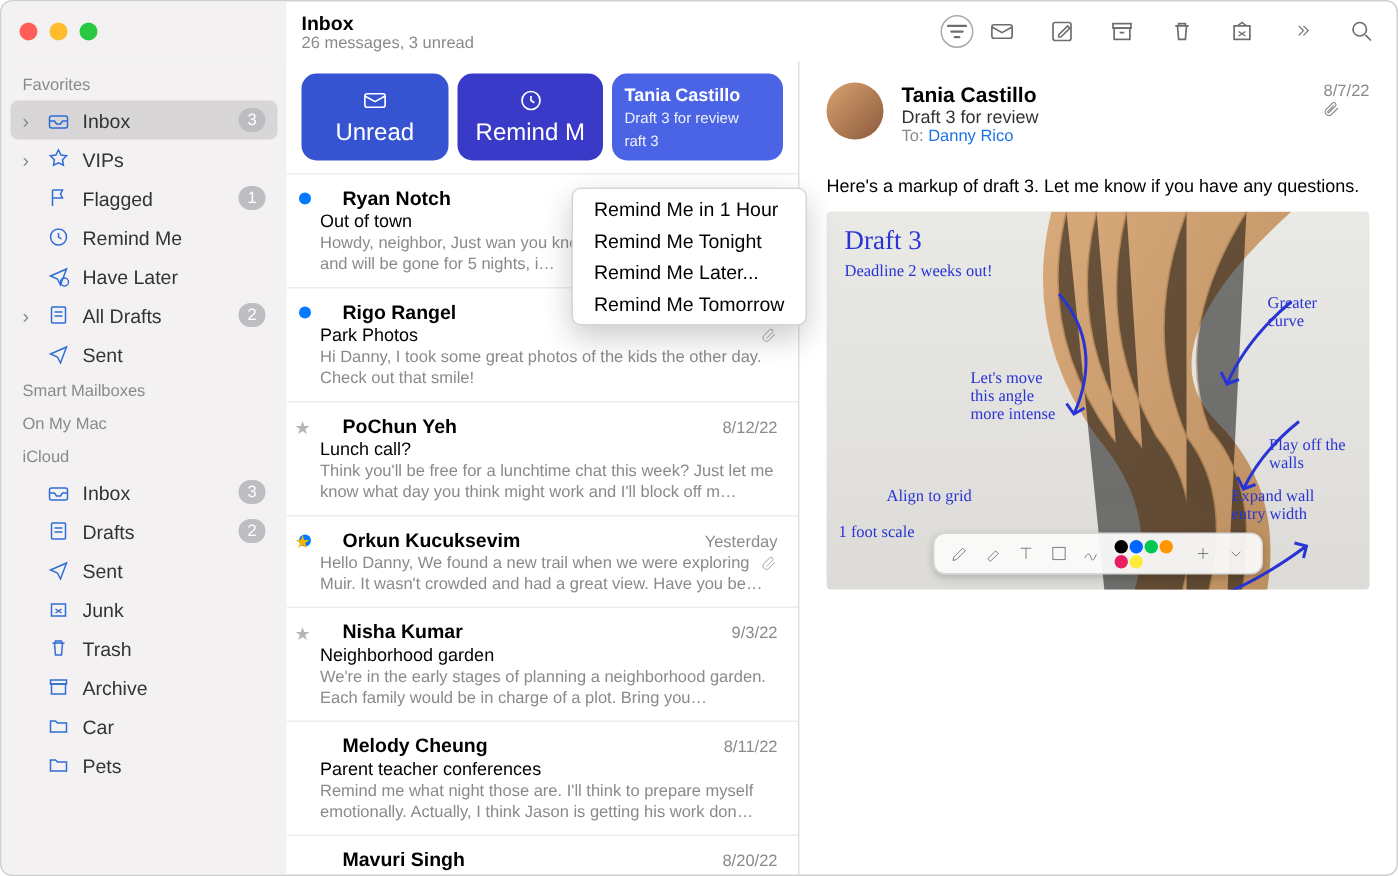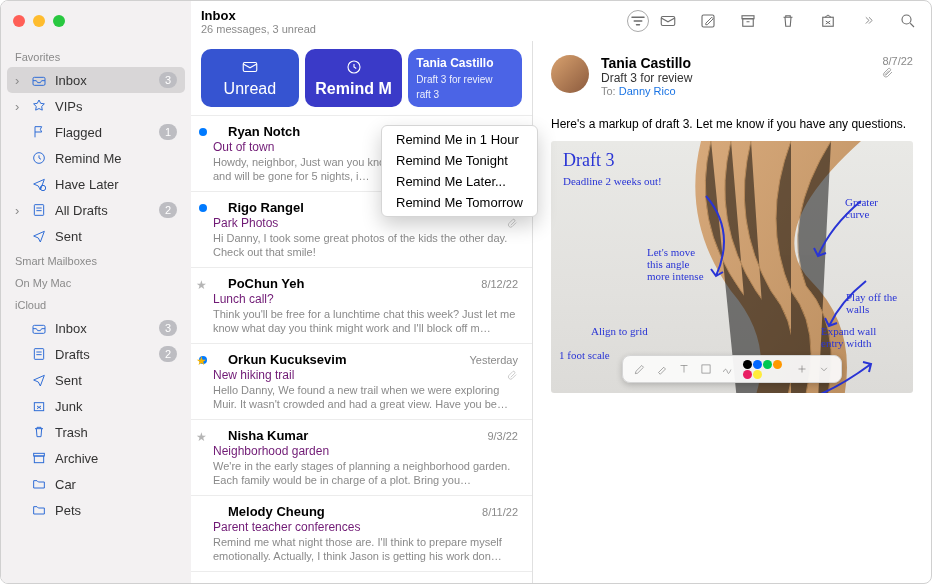--- a/index.html
+++ b/index.html
@@ -30,35 +30,35 @@
 .sb-item .icon { width: 16px; height: 16px; color: #2f6dd6; flex-shrink: 0; }
 .sb-item .label { flex: 1; white-space: nowrap; }
 .sb-item .chev { width: 8px; color: #8a8a8a; }
 .sb-item .badge { background: #bdbdc2; color: #fff; border-radius: 9px; min-width: 18px; height: 16px; font-size: 11px; display: flex; align-items: center; justify-content: center; padding: 0 5px; }
 
 
 .msglist { width: 342px; display: flex; flex-direction: column; border-right: 1px solid #e0e0e0; min-height: 0; position: relative; }
 .cards { display: flex; gap: 6px; padding: 8px 10px; background: #fff; }
 .card { flex: 1; height: 58px; border-radius: 10px; color: #fff; display: flex; flex-direction: column; align-items: center; justify-content: center; font-size: 16px; gap: 4px; position: relative; }
 .card-unread { background: #3654d1; }
-.card-remind { background: #3a3ac8; font-weight: bold; }
+.card-remind { background: #3a3ac8; }
 .card-flag { background: #4b64e6; padding: 6px 8px; align-items: flex-start; font-size: 11px; }
 .card svg { width: 18px; height: 18px; }
 .card-flag .ct { font-weight: 600; font-size: 12px; }
 .card-flag .cs { font-size: 10px; opacity: 0.9; }
 
 .list { flex: 1; overflow: auto; }
 .msg { padding: 8px 14px 8px 22px; border-top: 1px solid #ececec; position: relative; cursor: default; }
 .msg .unread-dot { position: absolute; left: 8px; top: 12px; width: 8px; height: 8px; background: #007aff; border-radius: 50%; }
 .msg .star { position: absolute; left: 5px; top: 10px; color: #f7b500; font-size: 12px; }
 .msg .grey { position: absolute; left: 5px; top: 10px; color: #b5b5b5; font-size: 12px; }
 .msg .row1 { display: flex; justify-content: space-between; align-items: baseline; }
 .msg .sender { font-size: 13px; font-weight: 700; color: #000; padding-left: 15px; }
 .msg .mdate { font-size: 11px; color: #8a8a8a; }
-.msg .subj { font-size: 12px; color: #701a75; margin-top: 1px; }
+.msg .subj { font-size: 12px; color: #000000; margin-top: 1px; }
 .msg .prev { font-size: 11px; color: #8a8a8a; margin-top: 1px; line-height: 1.3; max-height: 28px; overflow: hidden; }
 .msg .attach { position: absolute; right: 14px; top: 26px; color: #b5b5b5; font-size: 10px; }
 
 
 .ctxmenu { position: absolute; top: 84px; left: 190px; background: #fff; border: 1px solid #d5d5d5; border-radius: 6px; box-shadow: 0 8px 20px rgba(0,0,0,0.2); font-size: 13px; padding: 3px 0; z-index: 10; }
 .ctxmenu .mi { padding: 3px 14px; white-space: nowrap; cursor: default; }
 
 
 .reader { flex: 1; display: flex; flex-direction: column; min-width: 0; }
 .rhdr { padding: 14px 18px; display: flex; gap: 12px; }
@@ -319,21 +319,20 @@
           <div class="subj">Lunch call?</div>
           <div class="prev">Think you'll be free for a lunchtime chat this week? Just let me know what day you think might work and I'll block off m…</div>
         </div>
         <div class="msg">
           <span class="unread-dot"></span>
           <span class="star">★</span>
           <div class="row1">
             <span class="sender">Orkun Kucuksevim</span>
             <span class="mdate">Yesterday</span>
           </div>
-          <div class="subj">New hiking trail</div>
           <div class="prev">Hello Danny, We found a new trail when we were exploring Muir. It wasn't crowded and had a great view. Have you be…</div>
           <span class="attach"><svg width="11" height="11" viewBox="0 0 24 24">
               <path d="M20 10l-9 9a5 5 0 01-7-7l9-9a3 3 0 014 4l-9 9" stroke="currentColor" stroke-width="1.5" fill="none"></path>
             </svg></span>
         </div>
         <div class="msg">
           <span class="grey">★</span>
           <div class="row1">
             <span class="sender">Nisha Kumar</span>
             <span class="mdate">9/3/22</span>

